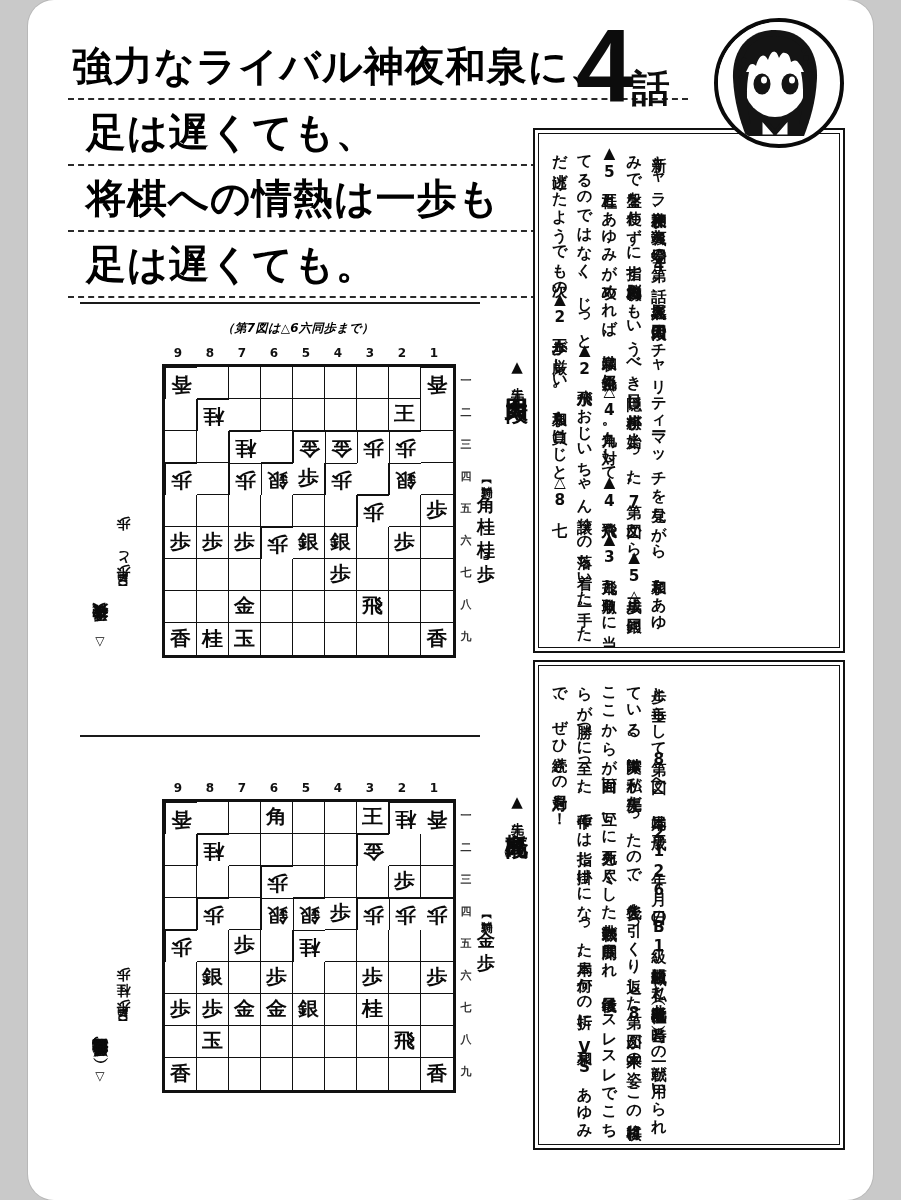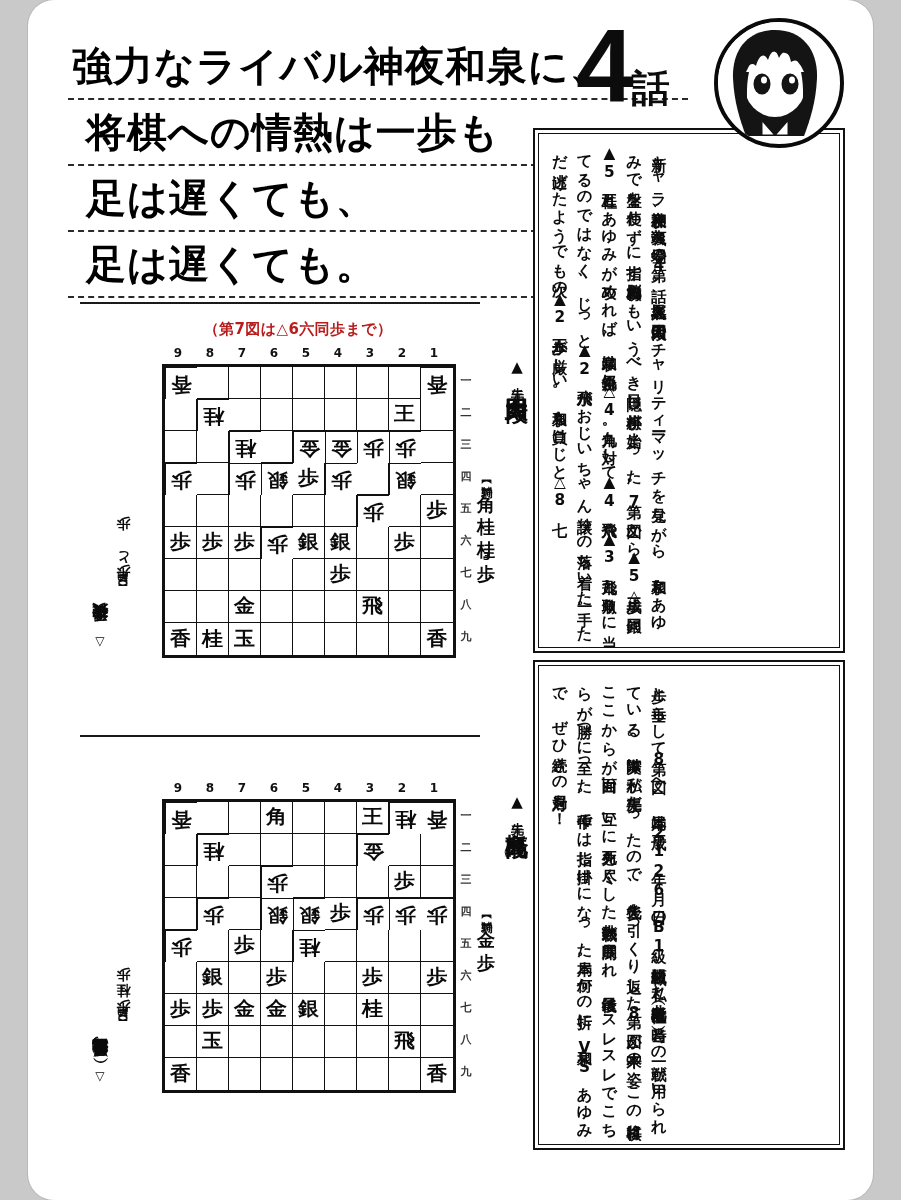--- a/index.html
+++ b/index.html
@@ -113,25 +113,26 @@
   
   .diagram{ position:absolute; }
   #diagram1{ left:60px; top:320px; width:420px; height:400px;}
   #diagram2{ left:60px; top:755px; width:420px; height:400px;}
 
   .dg-caption{
     position:absolute;
     left:0; top:0;
     width:420px;
     text-align:center;
-    font-size:15px;
+    font-size:12px;
     font-weight:700;
-    color:#b91c1c;
+    color:#000000;
     letter-spacing:0.4px;
     white-space:nowrap;
+    font-style:italic;
   }
 
   .file-row{
     position:absolute;
     left:74px; top:26px;
     width:288px;
     display:flex;
   }
   .file-row span{
     flex:0 0 32px;
@@ -235,22 +236,22 @@
   #rule2{top:735px;}
 </style>
 </head>
 <body>
 
 <div id="page">
   <div id="page-inner">
 
     <div class="headline">
       <div class="hl-line l1">強力なライバル神夜和泉に、</div>
+      <div class="hl-line l2">足は遅くても、</div>
       <div class="hl-line l3">将棋への情熱は一歩も</div>
-      <div class="hl-line l2">足は遅くても、</div>
       <div class="hl-line l4">足は遅くても。</div>
     </div>
 
     <div class="chapter">
       <span class="num">4</span>
       <span class="wa">話</span>
     </div>
 
     <div class="avatar">
       <svg width="114" height="114" viewBox="0 0 114 114">

